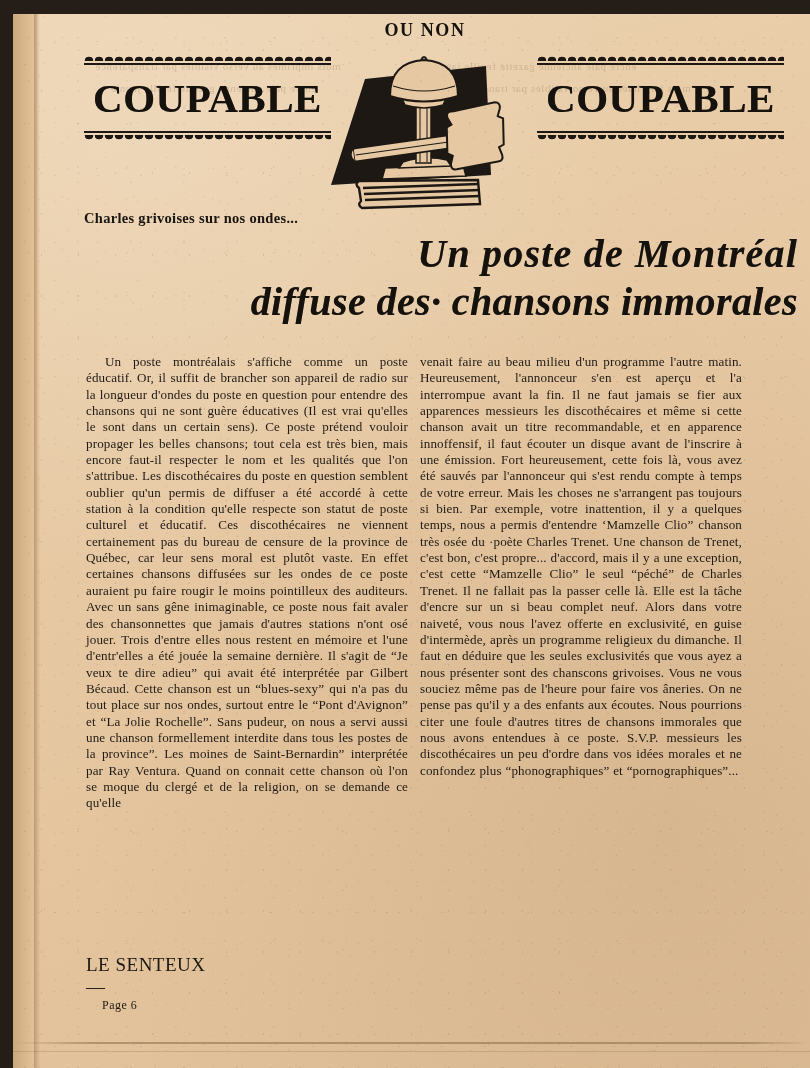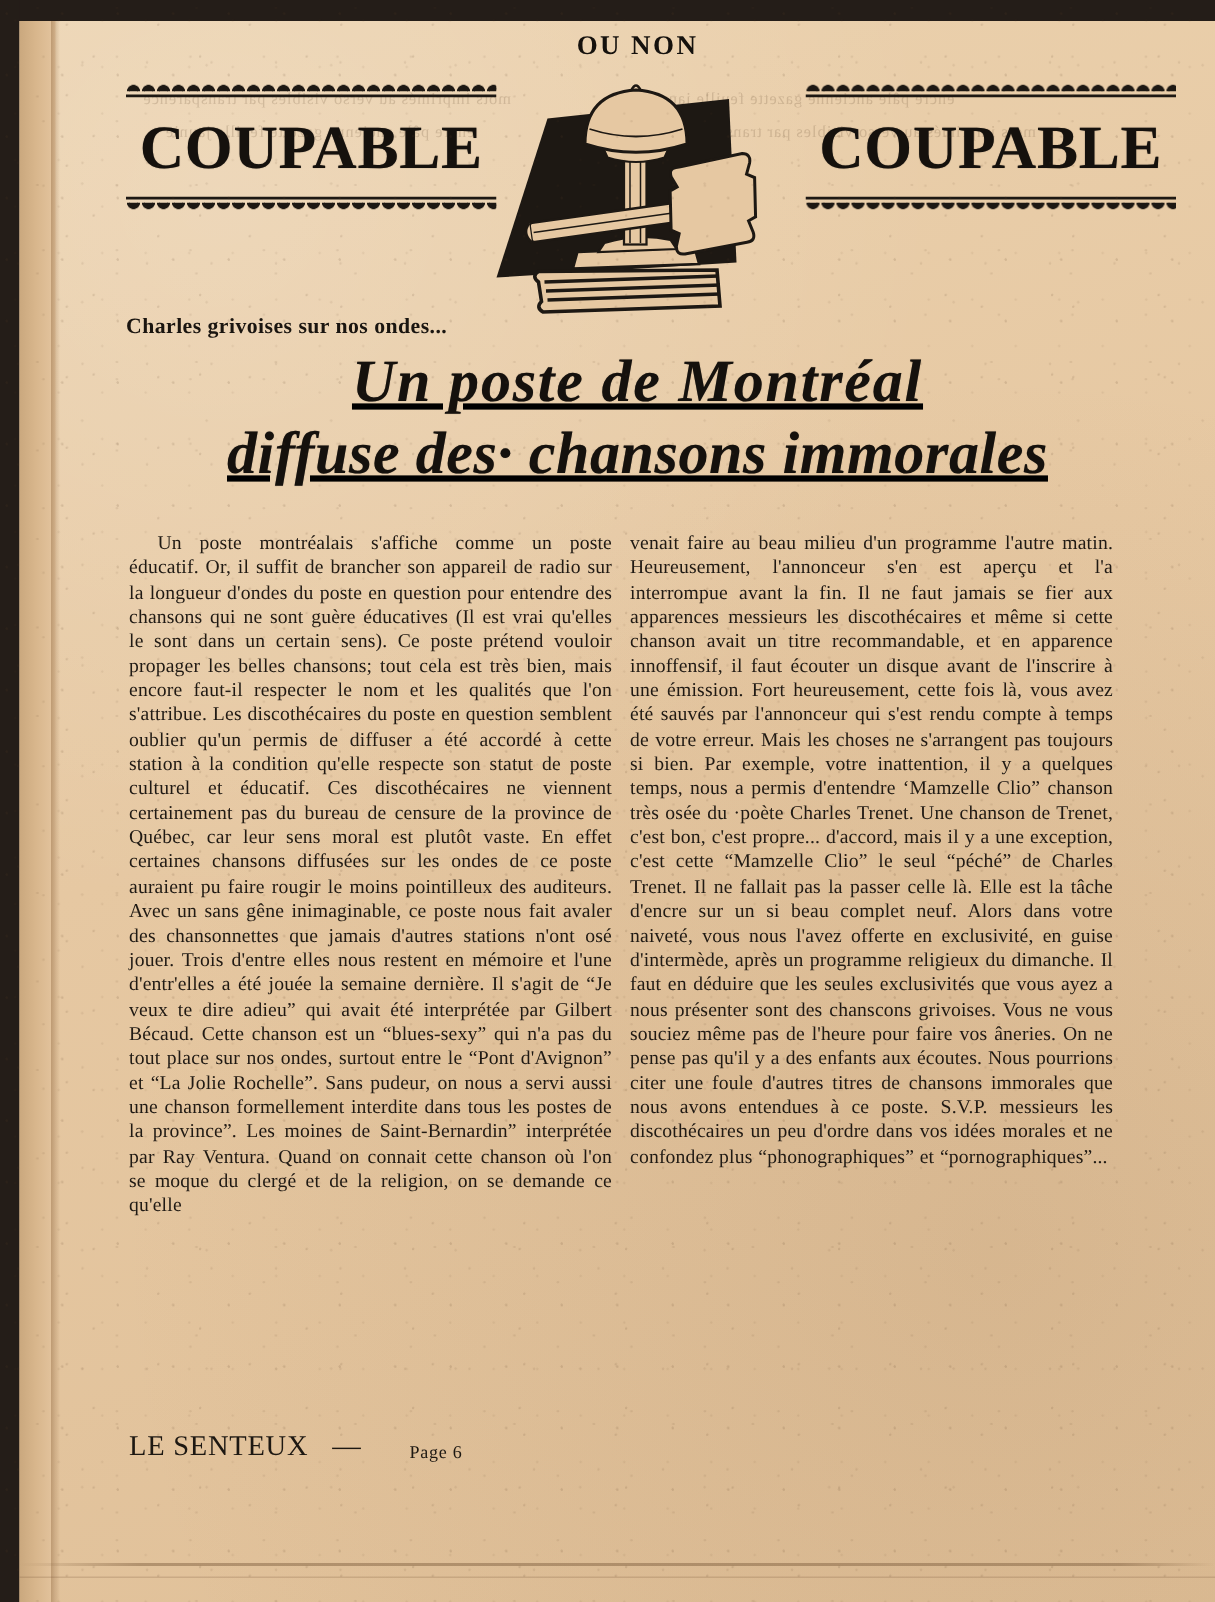--- a/index.html
+++ b/index.html
@@ -39,21 +39,21 @@
       radial-gradient(circle at 59% 88%, rgba(90,62,38,.20) 0 0.6px, transparent 1px),
       radial-gradient(circle at 35% 44%, rgba(90,62,38,.18) 0 0.5px, transparent 1px),
       radial-gradient(circle at 66% 55%, rgba(90,62,38,.20) 0 0.6px, transparent 1px);
     background-size:37px 41px,53px 59px,61px 47px,43px 67px,71px 53px,49px 43px,29px 31px,83px 79px;}
 
   
   .bleed{position:absolute;color:rgba(96,70,46,.20);font-size:11px;letter-spacing:.6px;
     font-family:"Liberation Serif",serif;white-space:nowrap;pointer-events:none;
     transform:scaleX(-1);}
 
-  .content{position:absolute;left:40px;top:14px;width:770px;height:1054px;text-decoration:underline;}
+  .content{position:absolute;left:40px;top:14px;width:770px;height:1054px;}
 
   
   .masthead{position:relative;height:185px;}
 
   .flank{position:absolute;width:247px;}
   .flank.left{left:44px;top:38px;}
   .flank.right{left:497px;top:38px;}
 
   .ornament{height:13px;width:100%;position:relative;overflow:hidden;}
   .ornament .arcs{
@@ -86,21 +86,21 @@
 
   .kicker{
     position:absolute;left:44px;top:196px;
     font-family:"Liberation Serif",serif;font-weight:bold;
     font-size:14.5px;letter-spacing:.3px;color:#1a1510;
   }
 
   
   .headline{
     margin:34px 12px 0 12px;
-    text-align:center;
+    text-align:right;
     font-family:"Liberation Serif",serif;
     font-style:italic;font-weight:bold;
     color:#15110d;
     line-height:1.07;
     text-shadow:0 0 .5px rgba(21,17,13,.5);
   }
   .headline .l1{font-size:40px;letter-spacing:1.2px;display:block;}
   .headline .l2{font-size:40px;letter-spacing:.4px;display:block;margin-top:5px;}
 
   
@@ -121,21 +121,21 @@
     hyphens:manual;
   }
   .col p{margin:0;}
   .col p.indent{text-indent:19px;}
 
   
   .footer{
     position:absolute;left:46px;top:940px;
     font-family:"Liberation Serif",serif;
     font-size:19px;color:#1d1812;letter-spacing:.5px;
-    display:flex;align-items:flex-end;gap:16px;
+    display:flex;align-items:flex-start;gap:0;flex-direction:column;
   }
   .footer .pg{font-size:12px;margin-left:16px;}
 </style>
 </head>
 <body>
 
 <div id="page">
 
   <div class="scan-edge-top"></div>
   <div class="scan-edge-left"></div>

